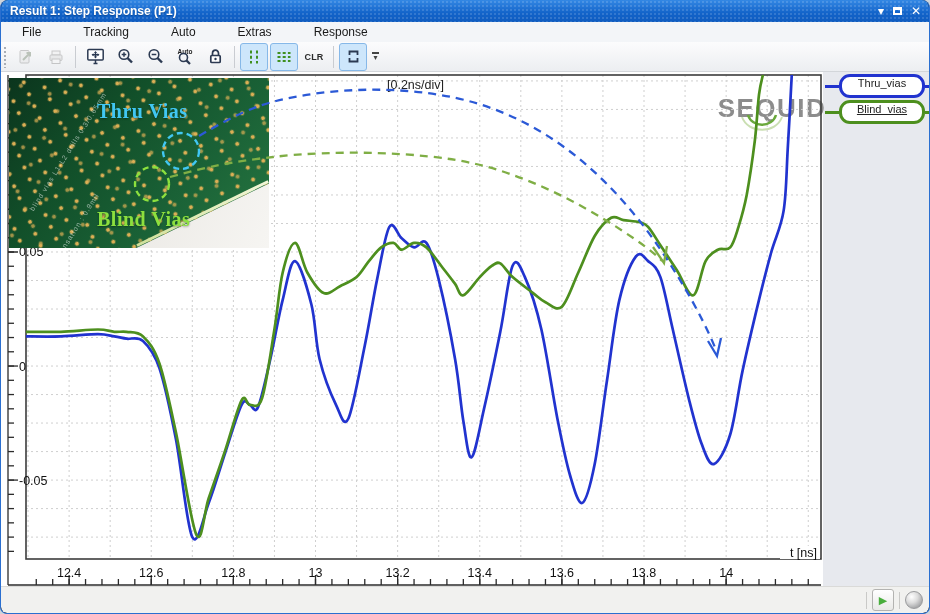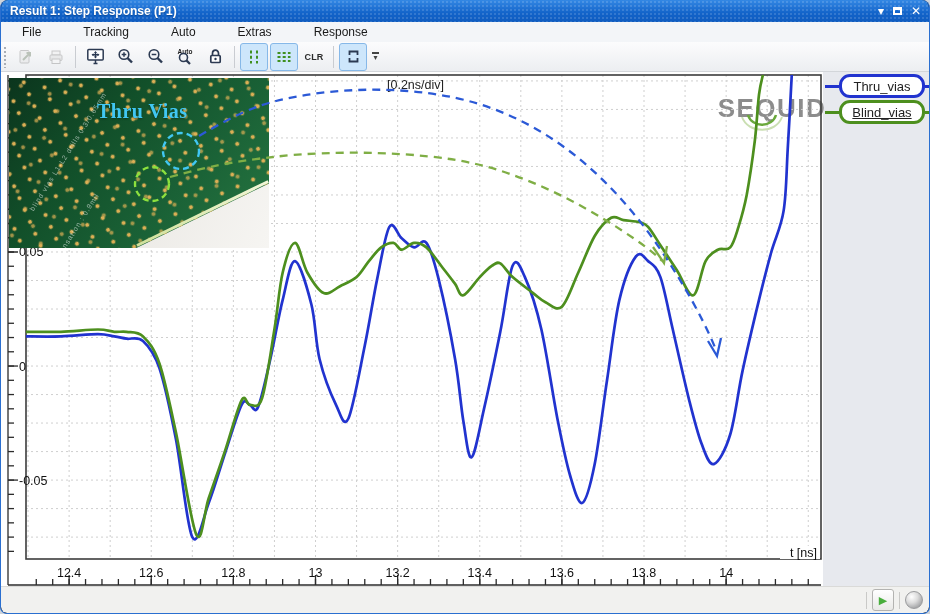--- a/index.html
+++ b/index.html
@@ -30,21 +30,21 @@
   .overflow .bar{width:7px;height:1.5px;background:#444;margin-bottom:1px;}
   .overflow .chev{font-size:8px;color:#444;line-height:6px;}
   
   #chartarea{position:absolute;left:0;top:72px;width:930px;height:515px;background:#fff;}
   #rightpanel{position:absolute;left:822px;top:0;width:107px;height:100%;background:#e7e9ee;}
   #chartsvg,#annosvg{position:absolute;left:0;top:0;}
   #annosvg{pointer-events:none;}
   
   .lg-item{position:absolute;left:824px;display:flex;align-items:center;height:22px;}
   .lg-line{width:14px;height:3px;}
-  .lg-pill{height:18px;min-width:72px;border:3px solid;border-radius:11px;background:#fff;display:flex;align-items:center;justify-content:center;font-size:13px;color:#222;padding:0 4px;}
+  .lg-pill{height:18px;min-width:72px;border:3px solid;border-radius:11px;background:#fff;display:flex;align-items:flex-start;justify-content:center;font-size:11px;color:#222;padding:0 4px;}
   
   #inset{position:absolute;left:8px;top:6px;width:260px;height:170px;overflow:hidden;background:linear-gradient(115deg,#c6c3bc,#eceae6 55%,#f6f5f2);}
   #board{position:absolute;inset:0;background:linear-gradient(130deg,#0b351d,#12502a 35%,#1a6136 65%,#277842);
     clip-path:polygon(0 0,100% 0,100% 62%,49% 100%,0 100%);overflow:hidden;}
   #board .dotlayer{position:absolute;left:-40%;top:-40%;width:180%;height:180%;
     background-image:radial-gradient(circle,#dcaf55 0 1.7px,rgba(220,175,85,.35) 2.1px,transparent 2.6px);
     background-size:17px 13px;transform:rotate(-24deg);}
   #board .dotlayer.l2{background-size:23px 19px;background-position:8px 6px;opacity:.7;}
   .silk{position:absolute;color:rgba(255,255,255,.55);font-size:7px;white-space:nowrap;letter-spacing:1px;}
   .edgehl{position:absolute;left:128px;top:166px;width:146px;height:3px;background:linear-gradient(90deg,#cfe09a,#f2f7d8);transform:rotate(-26deg);transform-origin:left center;}
@@ -331,20 +331,21 @@
 
     <div id="inset">
       <div id="board">
         <div class="dotlayer"></div>
         <div class="dotlayer l2"></div>
         <span class="silk" style="left:-10px;top:70px;transform:rotate(-58deg);">blind vias L1-L2  drills 0.3/0.65mm</span>
         <span class="silk" style="left:20px;top:150px;transform:rotate(-58deg);">compensation : 0.9mil</span>
       </div>
       <div class="edgehl"></div>
       <div class="inset-label" id="thru-label" style="left: 88px; top: 22px; color: rgb(65, 199, 243);">Thru Vias</div>
+      <div class="inset-label" id="blind-label" style="left: 88px; top: 130px; color: rgb(140, 224, 62);">Blind Vias</div>
     </div>
 
     <svg id="annosvg" width="930" height="515" viewBox="0 72 930 515">
       <circle id="thru-circle" cx="180" cy="151" r="18" fill="none" stroke-width="2.4" stroke-dasharray="6,4" stroke="#41c7f3"></circle>
       <circle id="blind-circle" cx="151" cy="184" r="17" fill="none" stroke-width="2.4" stroke-dasharray="6,4" stroke="#8ce03e"></circle>
       <path id="thru-arrow" d="M198,136 C235,114 255,106 275,101 C340,85 420,86 478,104 C555,128 612,182 655,243 C685,286 706,327 715,350" fill="none" stroke-width="2.3" stroke-dasharray="8,6" stroke="#2b59d6"></path>
       <path id="thru-arrow-head" d="M707,341 L716,356 L720,338" fill="none" stroke-width="2.3" stroke="#2b59d6"></path>
       <path id="blind-arrow" d="M169,177 C215,164 245,160 272,157 C330,150 420,151 475,164 C535,178 595,212 635,240 C648,249 655,255 661,261" fill="none" stroke-width="2.3" stroke-dasharray="8,6" stroke="#7fae45"></path>
       <path id="blind-arrow-head" d="M652,247 L663,263 L666,246" fill="none" stroke-width="2.3" stroke="#7fae45"></path>
     </svg>

